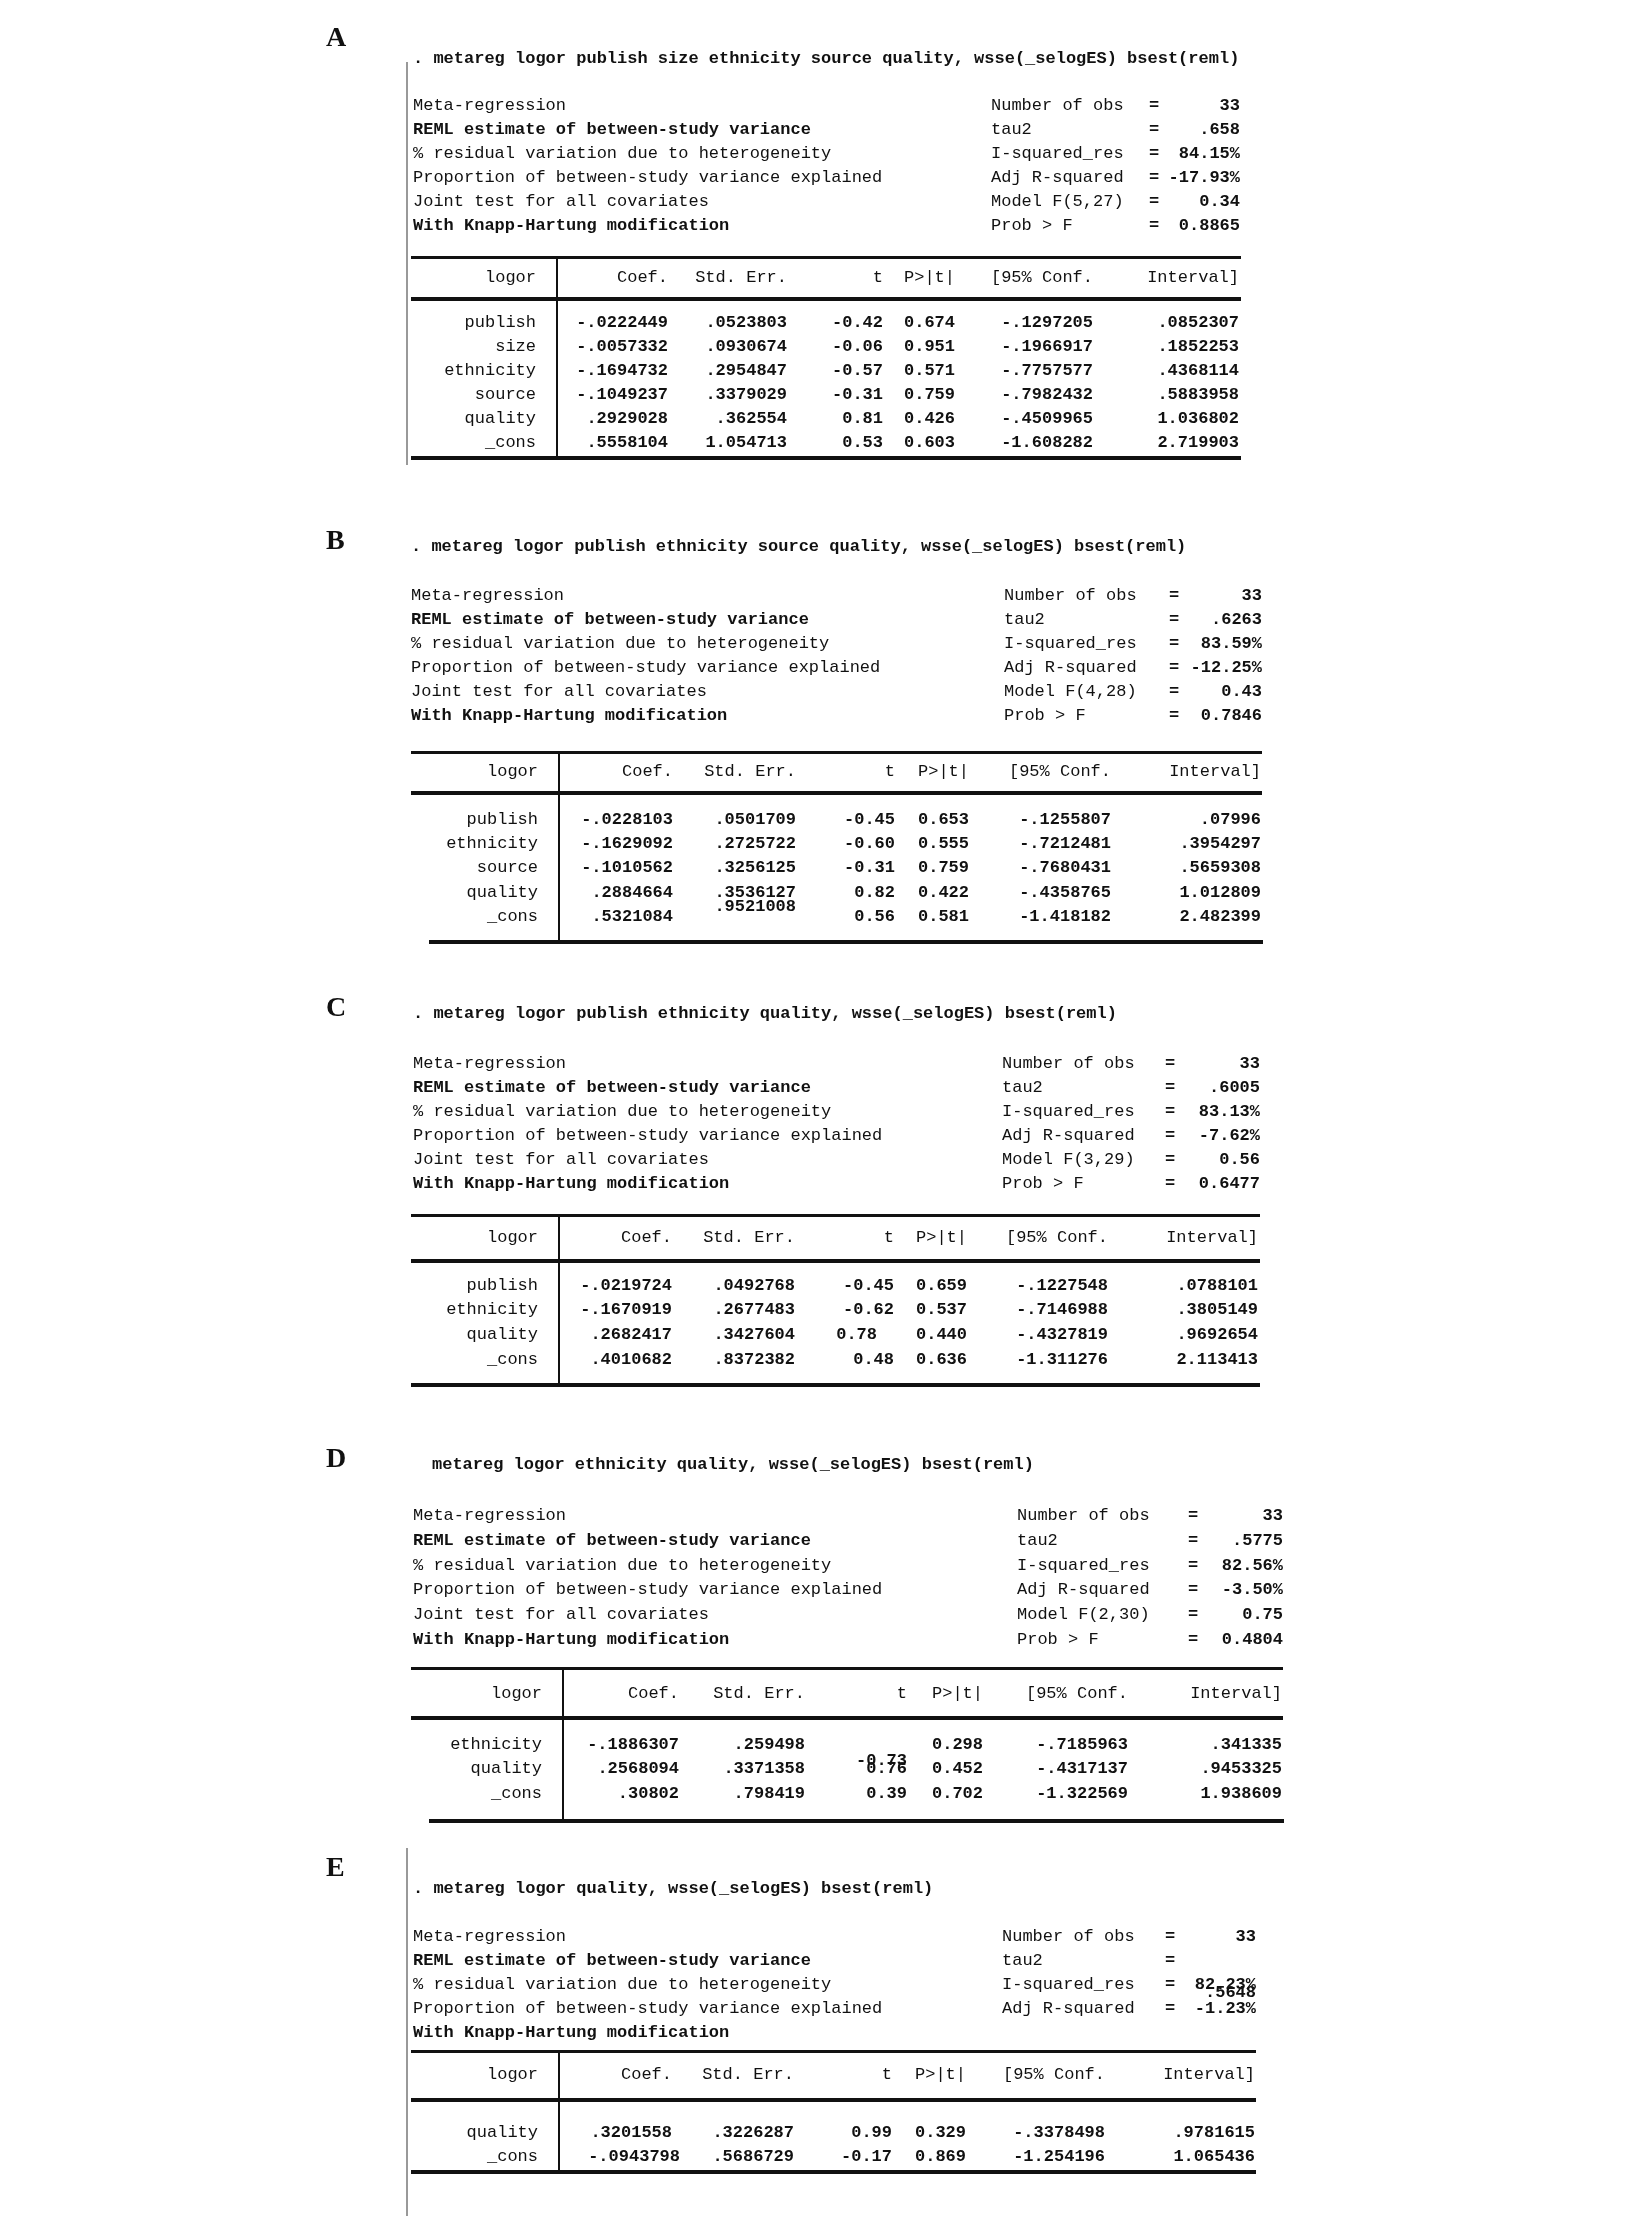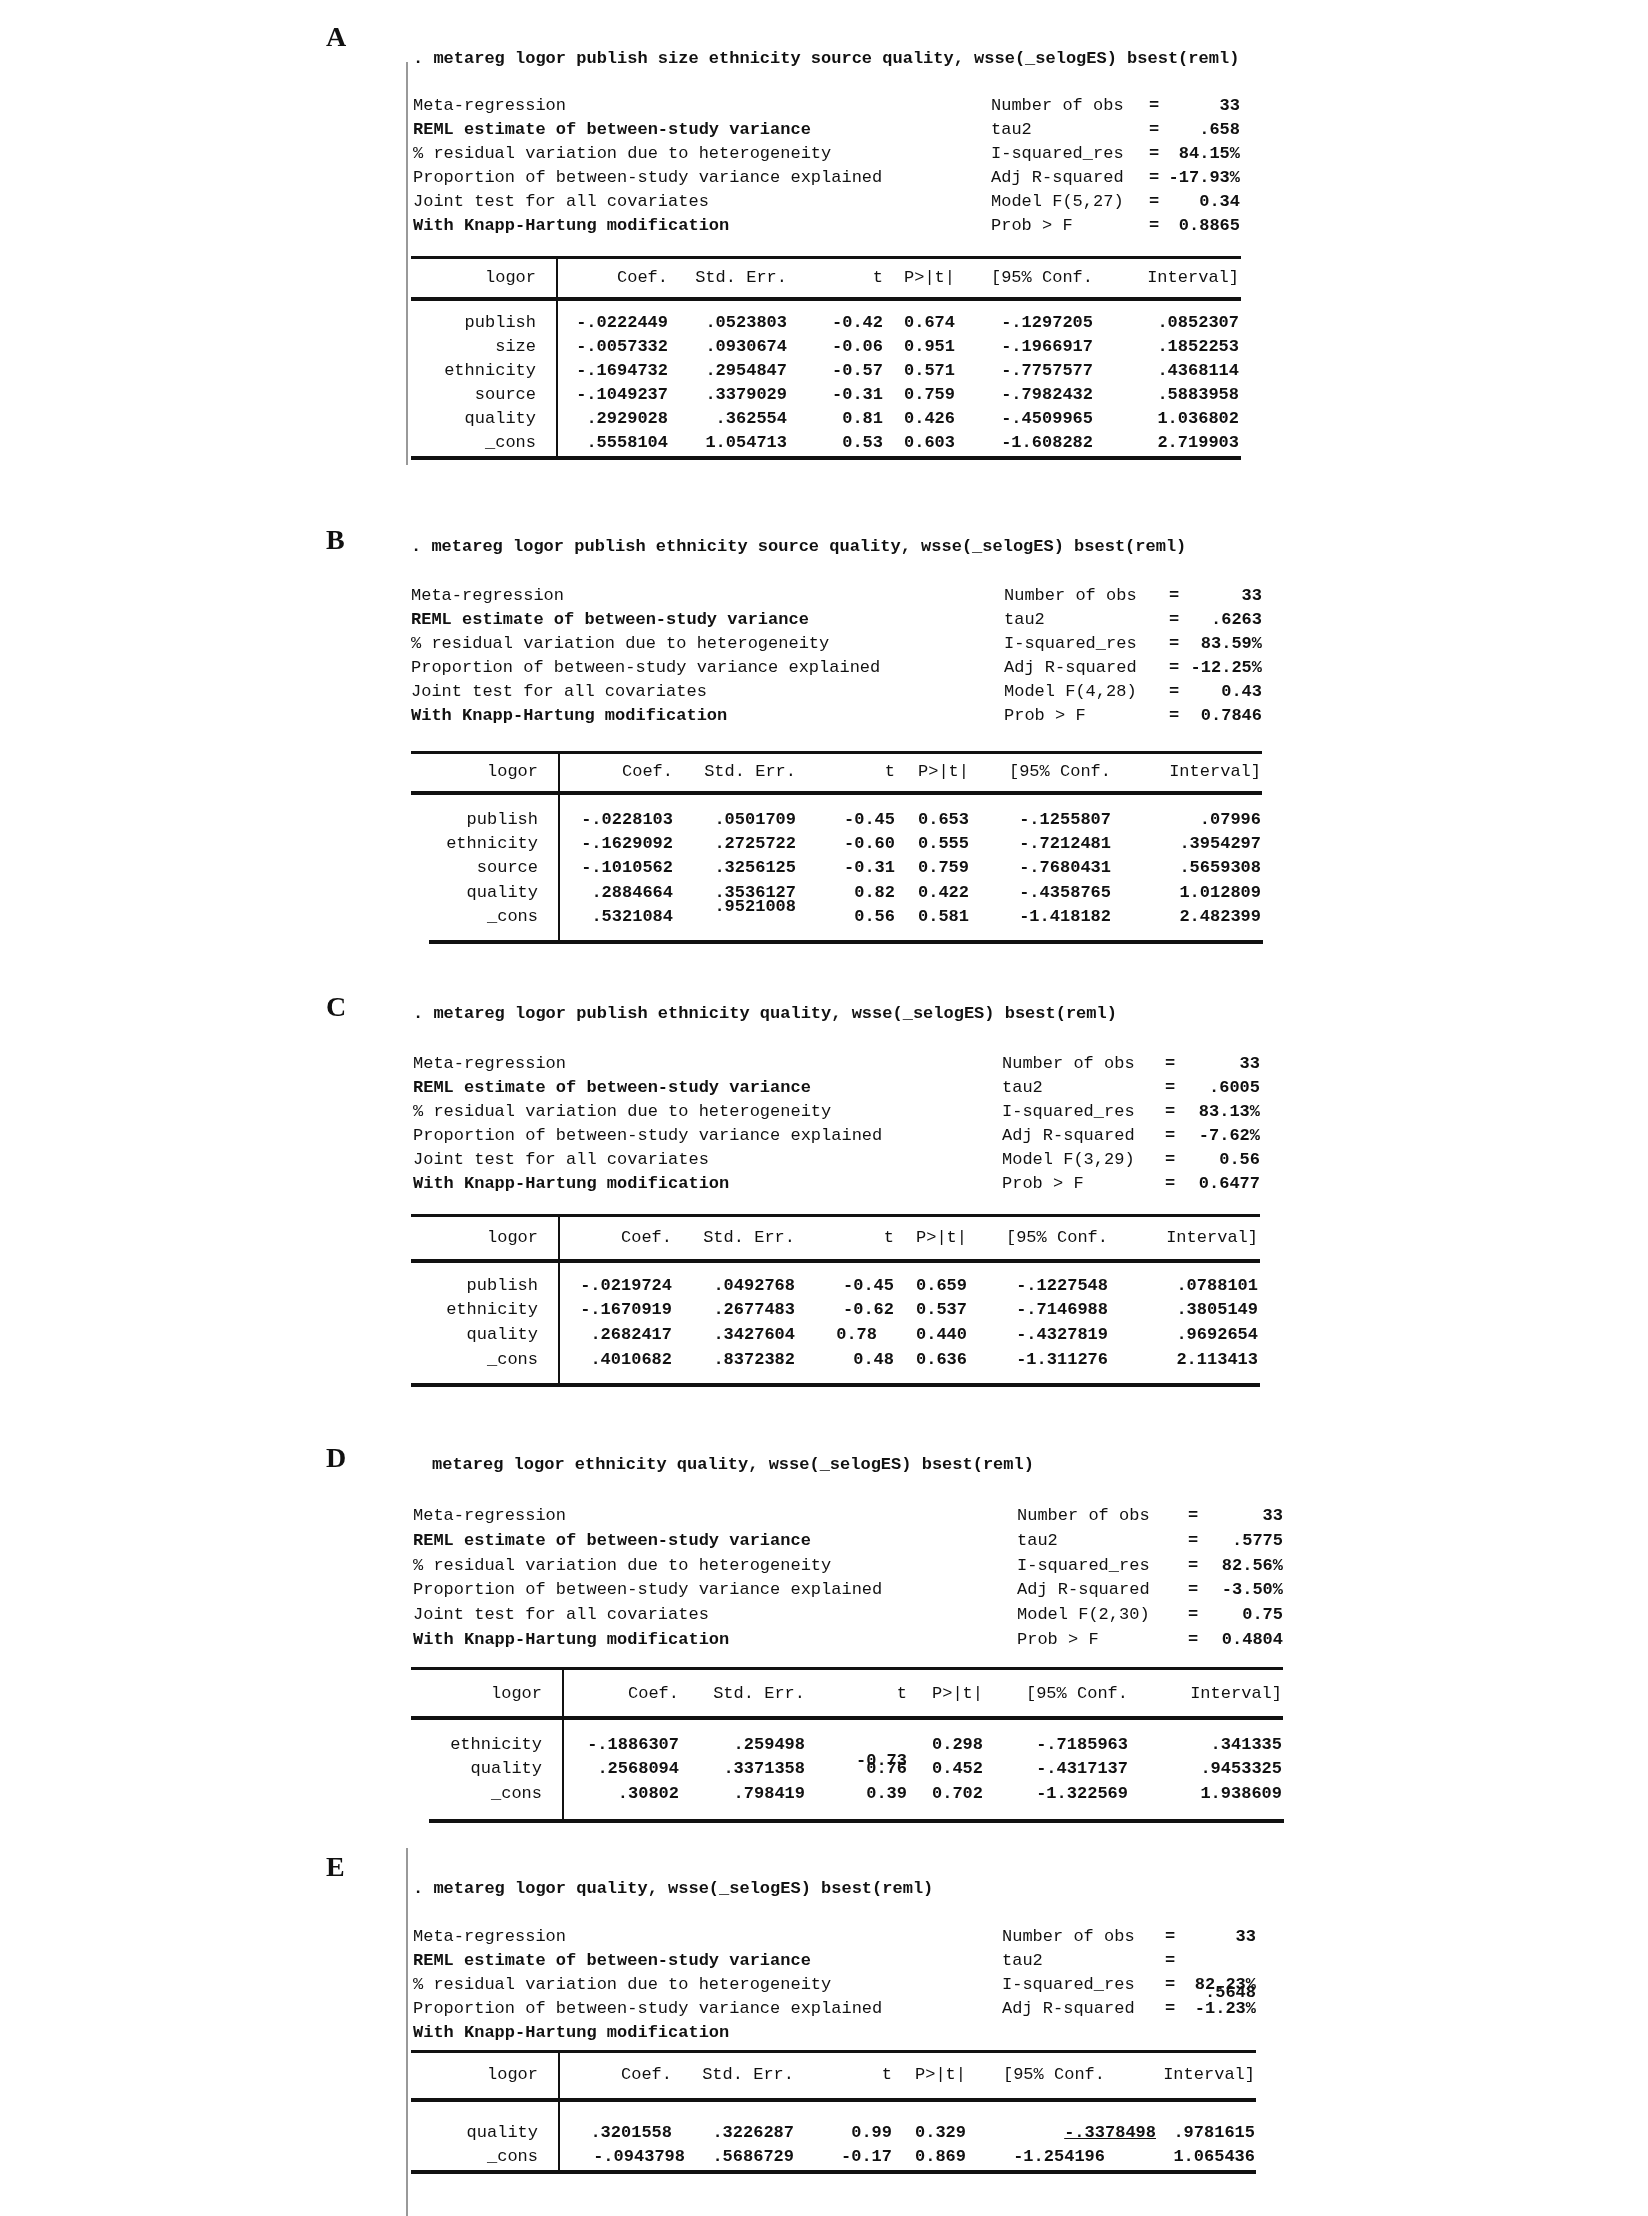--- a/index.html
+++ b/index.html
@@ -307,26 +307,26 @@
         <span class="mono cell tbl-txt" style="top: 2065px; left: 895px; width: 71px;">P&gt;|t|</span>
         <span class="mono cell tbl-txt" style="top: 2065px; left: 969px; width: 136px;">[95% Conf.</span>
         <span class="mono cell tbl-txt" style="top: 2065px; left: 1108px; width: 147px;">Interval]</span>
       </div>
       <div>
         <span class="mono cell tbl-txt" style="top: 2123px; left: 411px; width: 127px;">quality</span>
         <span class="mono cell data-txt" style="top: 2123px; left: 561px; width: 111px;">.3201558</span>
         <span class="mono cell data-txt" style="top: 2123px; left: 675px; width: 119px;">.3226287</span>
         <span class="mono cell data-txt" style="top: 2123px; left: 797px; width: 95px;">0.99</span>
         <span class="mono cell data-txt" style="top: 2123px; left: 895px; width: 71px;">0.329</span>
-        <span class="mono cell data-txt" style="top: 2123px; left: 1020px; width: 136px; text-decoration: underline;">-.3378498</span>
+        <span class="mono cell data-txt" style="top: 2123px; left: 969px; width: 136px;">-.3378498</span>
         <span class="mono cell data-txt" style="top: 2123px; left: 1108px; width: 147px;">.9781615</span>
       </div>
       <div>
         <span class="mono cell tbl-txt" style="top: 2147px; left: 411px; width: 127px;">_cons</span>
-        <span class="mono cell data-txt" style="top: 2147px; left: 574px; width: 111px;">-.0943798</span>
+        <span class="mono cell data-txt" style="top: 2147px; left: 561px; width: 111px; padding-left: 8px;">-.0943798</span>
         <span class="mono cell data-txt" style="top: 2147px; left: 675px; width: 119px;">.5686729</span>
         <span class="mono cell data-txt" style="top: 2147px; left: 797px; width: 95px;">-0.17</span>
         <span class="mono cell data-txt" style="top: 2147px; left: 895px; width: 71px;">0.869</span>
         <span class="mono cell data-txt" style="top: 2147px; left: 969px; width: 136px;">-1.254196</span>
         <span class="mono cell data-txt" style="top: 2147px; left: 1108px; width: 147px;">1.065436</span>
       </div>
     </div>
   </div>
 
 

